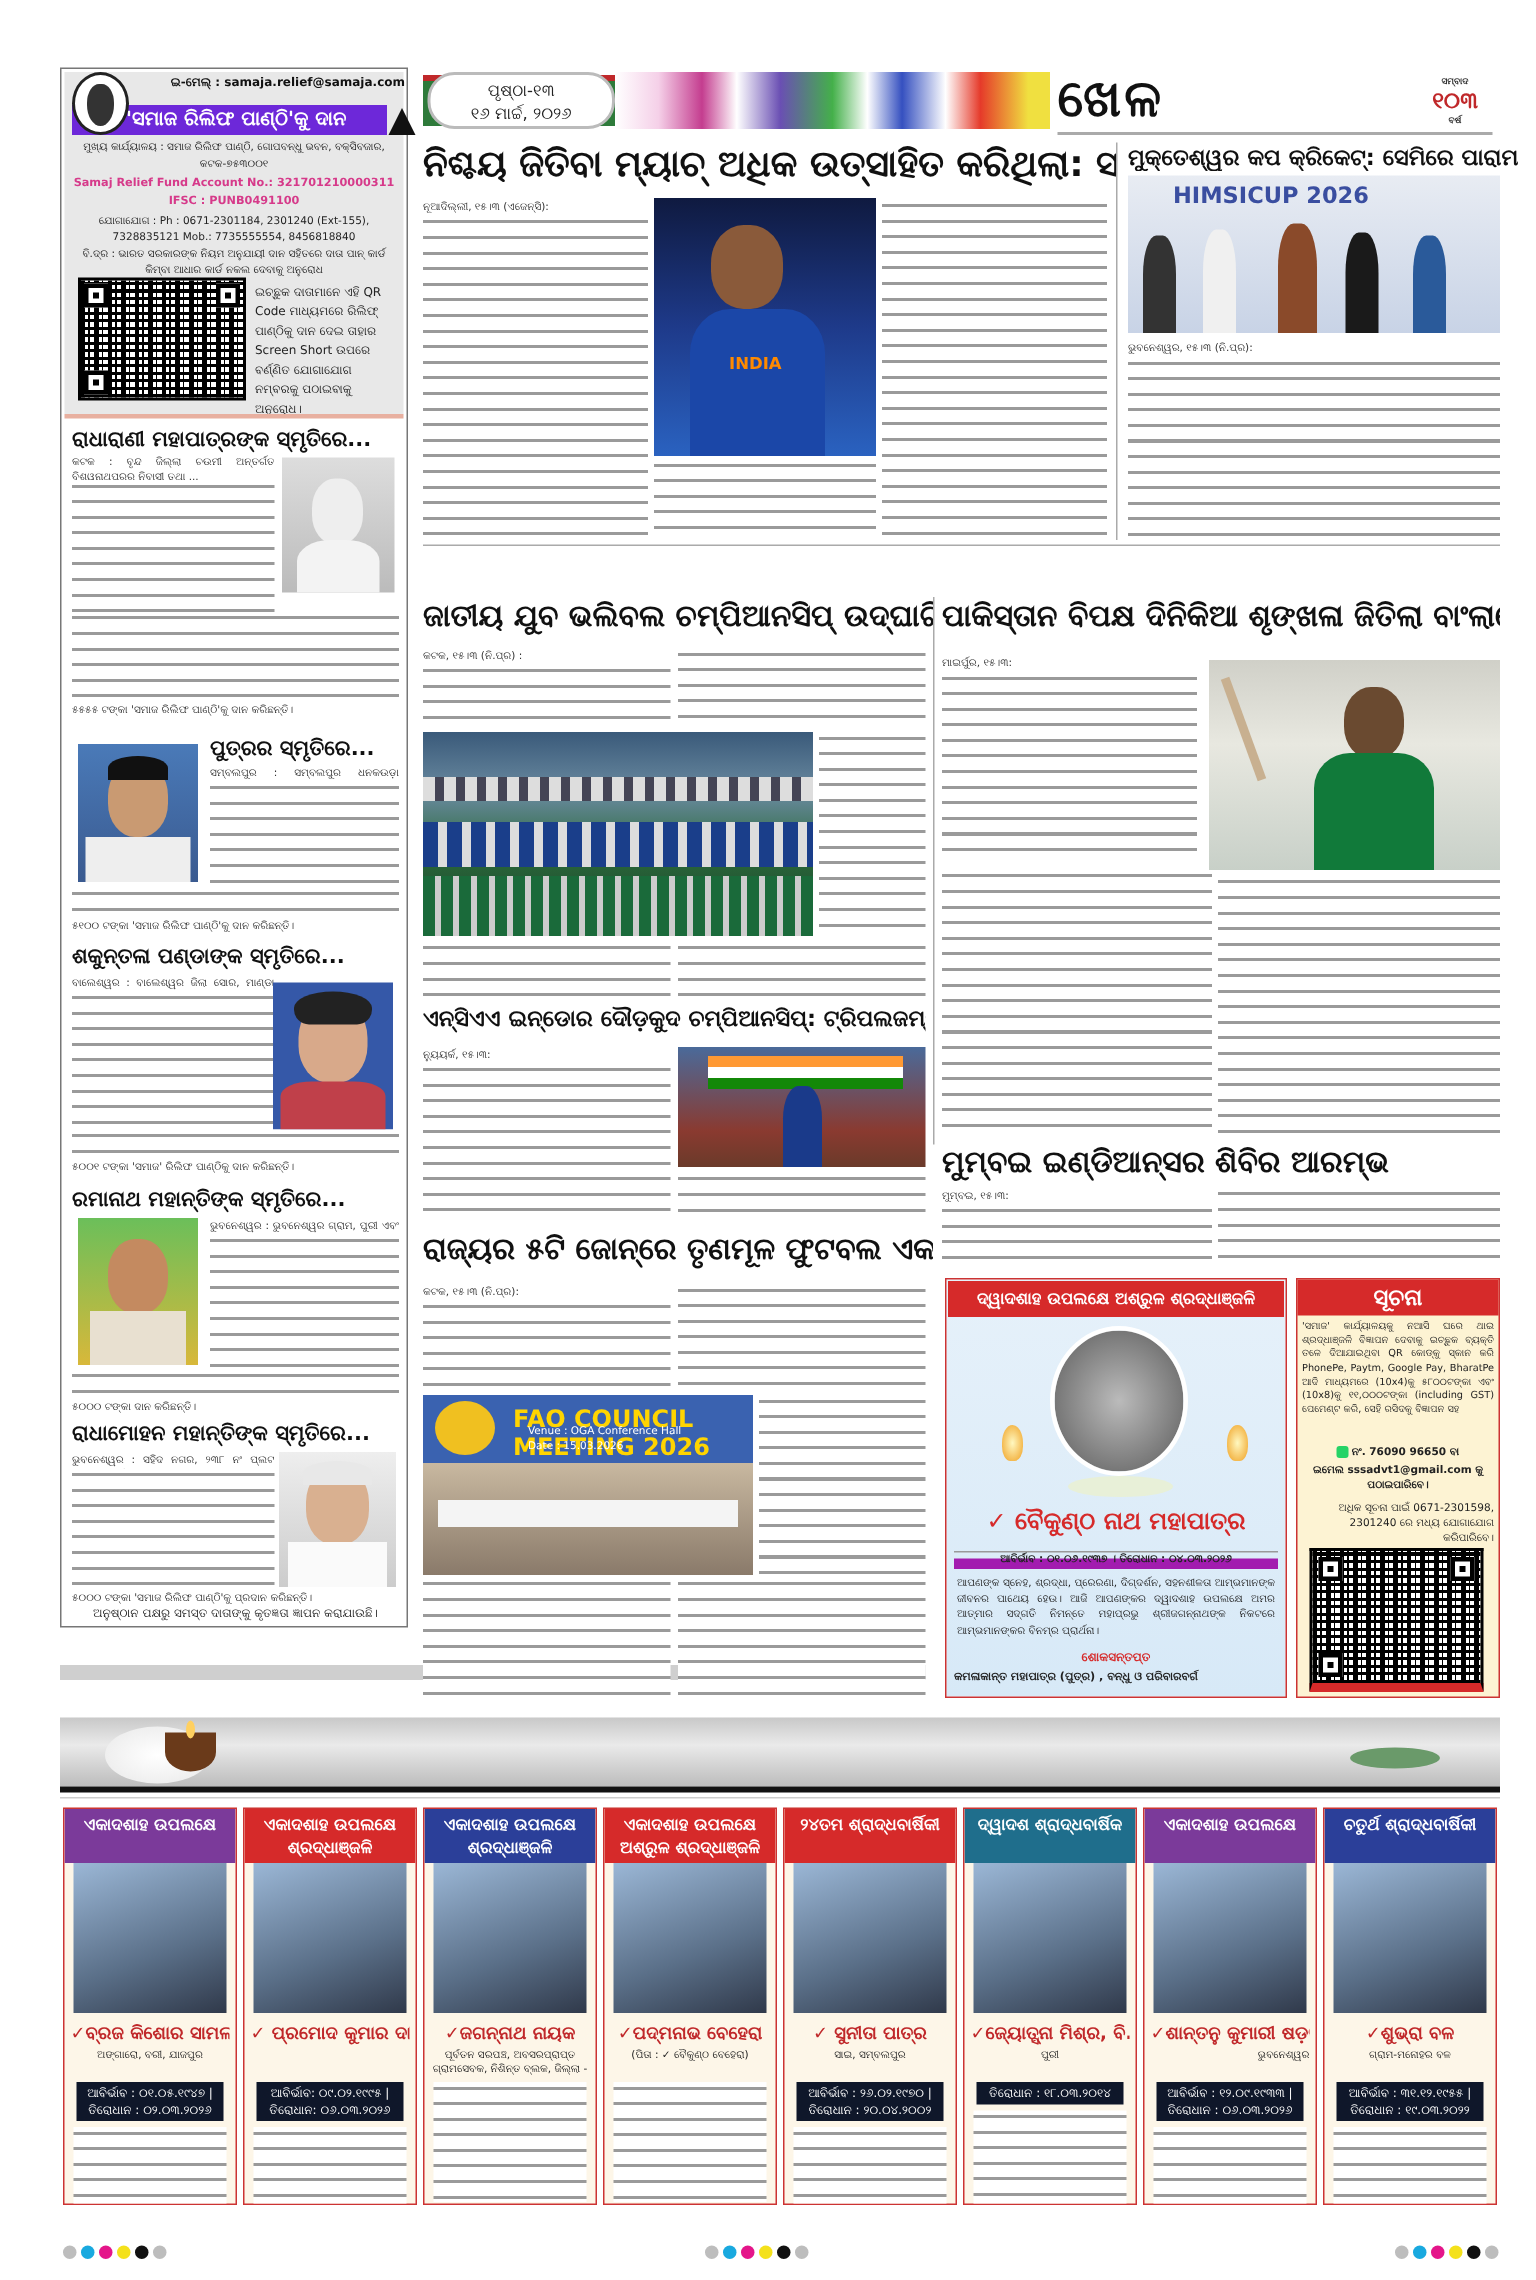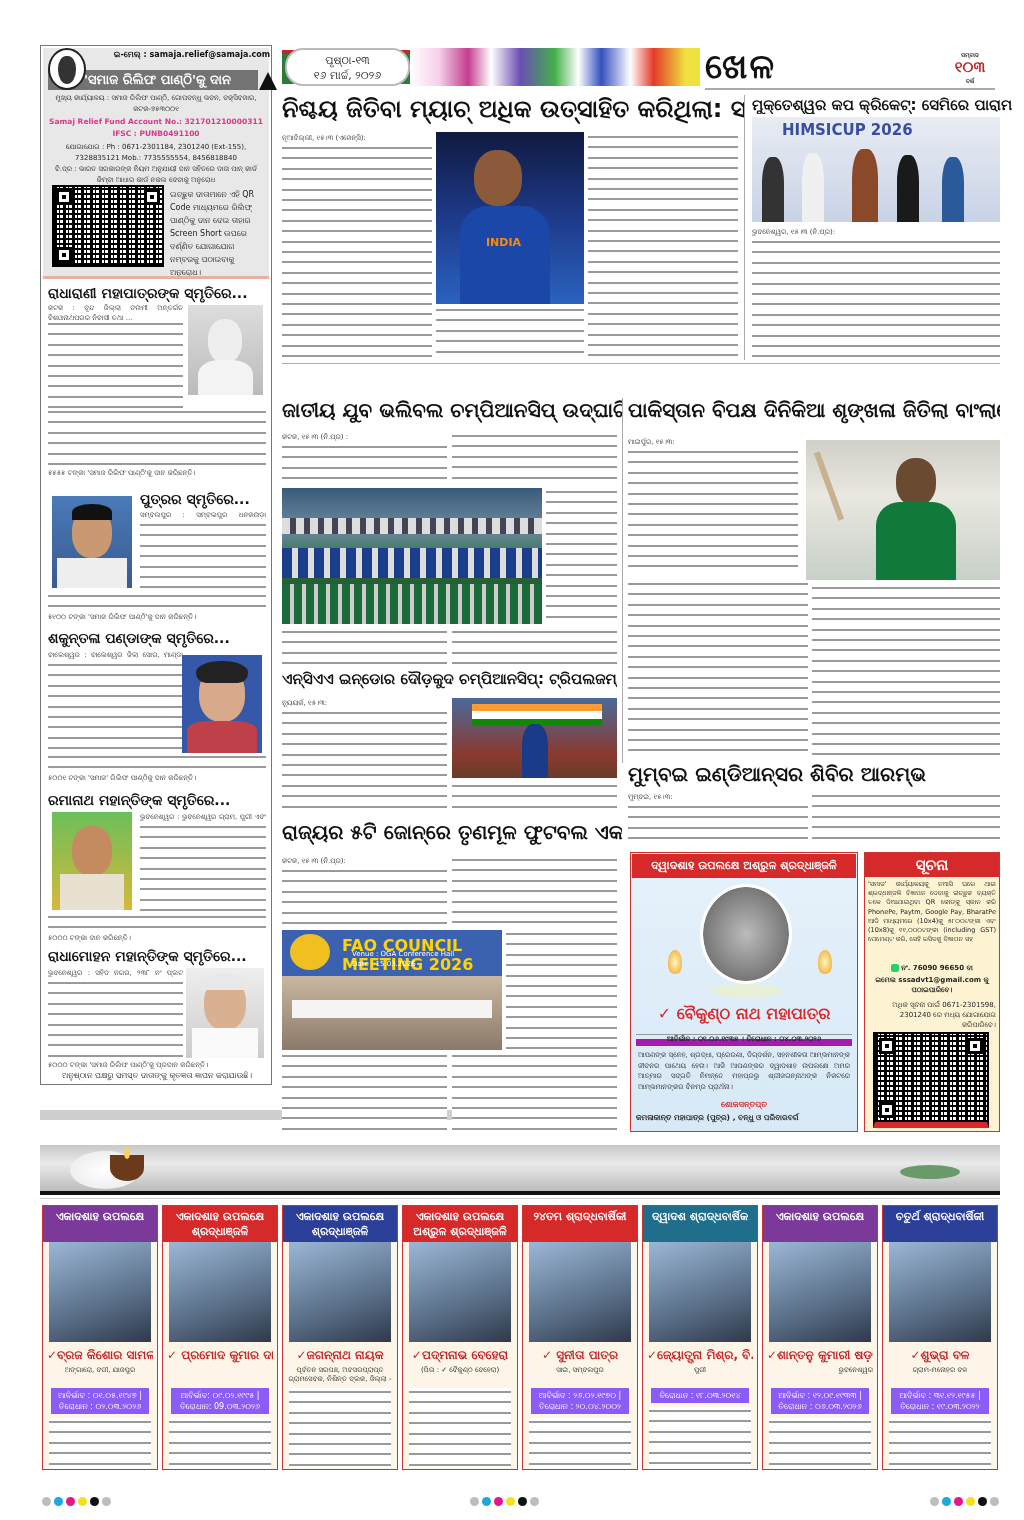--- a/index.html
+++ b/index.html
@@ -5,21 +5,21 @@
 *{box-sizing:border-box;margin:0;padding:0}
 body{width:1024px;height:1520px;background:#fff;font-family:"DejaVu Sans",sans-serif;position:relative;overflow:hidden;color:#222}
 .abs{position:absolute}
 .txt{font-size:7px;line-height:10.4px;color:#333;text-align:justify;overflow:hidden}
 .gray-lines{background:repeating-linear-gradient(#fff 0 3px,#9a9a9a 3px 5px,#fff 5px 10.4px)}
 .hl{font-weight:bold;color:#111;white-space:nowrap;overflow:hidden}
 .photo{background:linear-gradient(135deg,#8a9bb0,#4a5a70 60%,#2a3340);}
 
 #relief-box{left:40px;top:45px;width:232px;height:1040px;border:1.5px solid #777;background:#fff}
 #relief-head{left:43px;top:48px;width:226px;height:228px;background:#e8e8e8}
-.relief-banner{left:48px;top:70px;width:210px;height:20px;background:#737373;color:#fff;font-size:13px;font-weight:bold;line-height:20px;padding-left:36px;white-space:nowrap}
+.relief-banner{left:48px;top:70px;width:210px;height:20px;background:#6d28d9;color:#fff;font-size:13px;font-weight:bold;line-height:20px;padding-left:36px;white-space:nowrap}
 .avatar-circle{left:48px;top:48px;width:38px;height:42px;border-radius:50%;background:#fff;border:2px solid #222;overflow:hidden}
 .avatar-circle::after{content:"";position:absolute;left:8px;top:6px;width:18px;height:28px;background:#333;border-radius:45% 45% 50% 50%}
 .qr{background:
  repeating-linear-gradient(90deg,#000 0 3px,#fff 3px 5px,#000 5px 6px,#fff 6px 9px),
  repeating-linear-gradient(0deg,#000 0 2px,#fff 2px 5px);background-blend-mode:multiply;border:2px solid #000}
 .qr-corner{width:16px;height:16px;border:3px solid #000;background:#fff;position:absolute}
 .qr-corner::after{content:"";position:absolute;left:3px;top:3px;width:4px;height:4px;background:#000}
 .sec-head{font-size:14px;font-weight:bold;color:#111;white-space:nowrap}
 
 #page-badge{left:285px;top:48px;width:125px;height:38px;background:#fff;border:2px solid #bbb;border-radius:18px;text-align:center;font-size:11px;line-height:15px;color:#222;padding-top:3px}
@@ -29,21 +29,21 @@
 #edition-badge{left:950px;top:48px;width:40px;height:38px;text-align:center;color:#c0282a;font-size:15px;font-weight:bold;line-height:13px}
 
 .headline-xl{font-size:24px}
 .headline-l{font-size:20px}
 .headline-m{font-size:15px}
 .redhead{background:#d62a2a;color:#fff;font-weight:bold;text-align:center;white-space:nowrap;overflow:hidden}
 .obit-card{position:absolute;top:1205px;height:265px;border:1px solid #c33;overflow:hidden;background:#fdf6e8}
 .obit-head{height:36px;font-size:11px;font-weight:bold;color:#fff;text-align:center;line-height:15px;padding-top:3px}
 .obit-photo{margin:0 6px;height:100px;background:linear-gradient(160deg,#9bb7d6,#5a6f88 60%,#30394a)}
 .obit-name{margin:4px 4px 0;font-size:12px;font-weight:bold;text-align:center;line-height:18px;color:#c0282a;white-space:nowrap;overflow:hidden}
-.obit-dates{margin:4px 8px 0;font-size:8px;line-height:11px;text-align:center;color:#fff;padding:2px;background:#8b5cf6}
+.obit-dates{margin:4px 8px 0;font-size:8px;line-height:11px;text-align:center;color:#fff;padding:2px;background:#0f172a}
 .obit-body{margin:4px 6px 0;height:80px}
 .reg-dots{display:flex;gap:3px;align-items:center}
 .reg-dots span{width:9px;height:9px;border-radius:50%}
 </style>
 </head>
 <body>
 
 <div class="abs" id="relief-box"></div>
 <div class="abs" id="relief-head"></div>
 <div class="abs" style="left:90px;top:50px;width:180px;height:14px;font-size:8px;font-weight:bold;text-align:right;color:#111">ଇ-ମେଲ୍ : samaja.relief@samaja.com</div>
@@ -250,21 +250,21 @@
       <div class="obit-name">✓ବ୍ରଜ କିଶୋର ସାମଲ</div>
       <div style="margin:2px 4px 0;font-size:7px;text-align:center;line-height:9px;height:18px;overflow:hidden">ଅଙ୍ଗାରୋ, ବରୀ, ଯାଜପୁର</div>
       <div class="obit-dates">ଆବିର୍ଭାବ : ୦୧.୦୫.୧୯୪୭ | ତିରୋଧାନ : ୦୨.୦୩.୨୦୨୬</div>
       <div class="obit-body txt gray-lines"></div>
       </div>
     <div class="obit-card" style="left: 162px; width: 116px;">
       <div class="obit-head" style="background:#d62a2a">ଏକାଦଶାହ ଉପଲକ୍ଷେ ଶ୍ରଦ୍ଧାଞ୍ଜଳି</div>
       <div class="obit-photo"></div>
       <div class="obit-name">✓ ପ୍ରମୋଦ କୁମାର ଦାସ</div>
       <div style="margin:2px 4px 0;font-size:7px;text-align:center;line-height:9px;height:18px;overflow:hidden"></div>
-      <div class="obit-dates">ଆବିର୍ଭାବ: ୦୯.୦୨.୧୯୯୫ | ତିରୋଧାନ: 09.୦୩.୨୦୨୬</div>
+      <div class="obit-dates">ଆବିର୍ଭାବ: ୦୯.୦୨.୧୯୯୫ | ତିରୋଧାନ: ୦୬.୦୩.୨୦୨୬</div>
       <div class="obit-body txt gray-lines"></div>
       </div>
     <div class="obit-card" style="left: 282px; width: 116px;">
       <div class="obit-head" style="background:#2b3f99">ଏକାଦଶାହ ଉପଲକ୍ଷେ ଶ୍ରଦ୍ଧାଞ୍ଜଳି</div>
       <div class="obit-photo"></div>
       <div class="obit-name">✓ଜଗନ୍ନାଥ ନାୟକ</div>
       <div style="margin:2px 4px 0;font-size:7px;text-align:center;line-height:9px;height:18px;overflow:hidden">ପୂର୍ବତନ ସରପଞ୍ଚ, ଅବସରପ୍ରାପ୍ତ ଗ୍ରାମସେବକ, ନିଶିନ୍ତ ବ୍ଲକ, ଜିଲ୍ଲା - କଟକ</div>
 
       <div class="obit-body txt gray-lines"></div>
       <div style="margin:3px 4px 0;font-size:7px;text-align:center;font-weight:bold;line-height:9px"></div>

